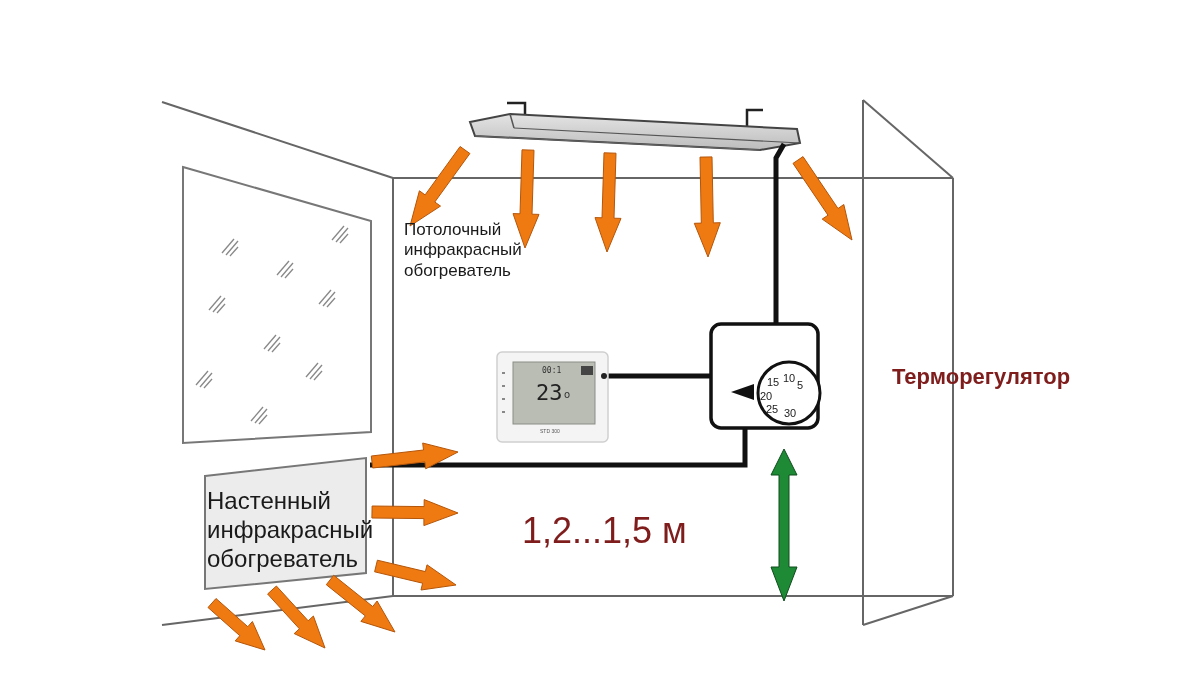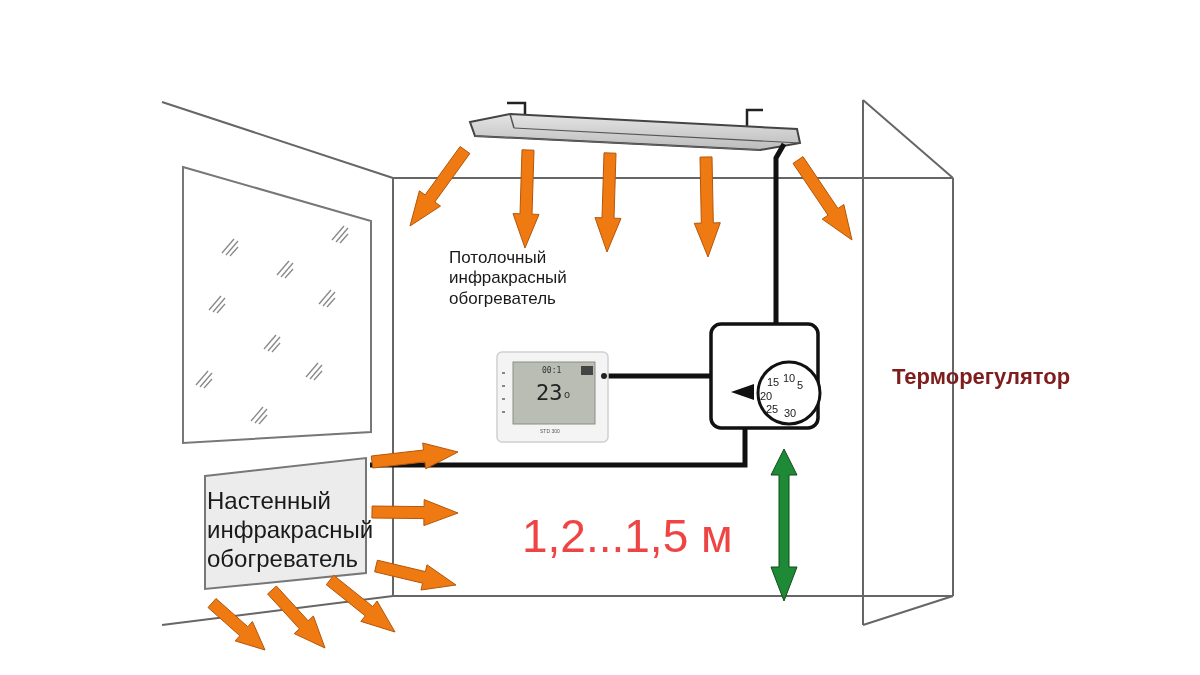--- a/index.html
+++ b/index.html
@@ -1,22 +1,22 @@
 <!DOCTYPE html>
 <html><head>
 <meta charset="utf-8">
 <style>
   html, body { margin: 0; padding: 0; background: #ffffff; }
   body { width: 1200px; height: 675px; position: relative; overflow: hidden; font-family: "Liberation Sans", sans-serif; }
   svg { position: absolute; left: 0; top: 0; }
   .lbl { position: absolute; color: #1a1a1a; font-family: "Liberation Sans", sans-serif; line-height: 1.2; }
-  .ceiling-label { left: 404px; top: 248px; font-size: 17px; margin-left: 45px; }
+  .ceiling-label { left: 404px; top: 220px; font-size: 17px; }
   .wall-label { left: 207px; top: 487px; font-size: 24px; line-height: 1.2; }
   .thermo-label { left: 892px; top: 364px; font-size: 22px; font-weight: bold; color: #7f1d1d; }
-  .height-label { left: 522px; top: 509px; font-size: 46px; color: #ef4444; letter-spacing: 0px; }
+  .height-label { left: 522px; top: 509px; font-size: 36px; color: #7f1d1d; letter-spacing: 0px; }
   .lbl span { display: block; }
 </style>
 </head>
 <body>
 
 <svg width="1200" height="675" viewBox="0 0 1200 675">
   <defs>
     <linearGradient id="panelGrad" x1="0" y1="0" x2="0" y2="1">
       <stop offset="0" stop-color="#e4e4e4"></stop>
       <stop offset="1" stop-color="#bcbcbc"></stop>

